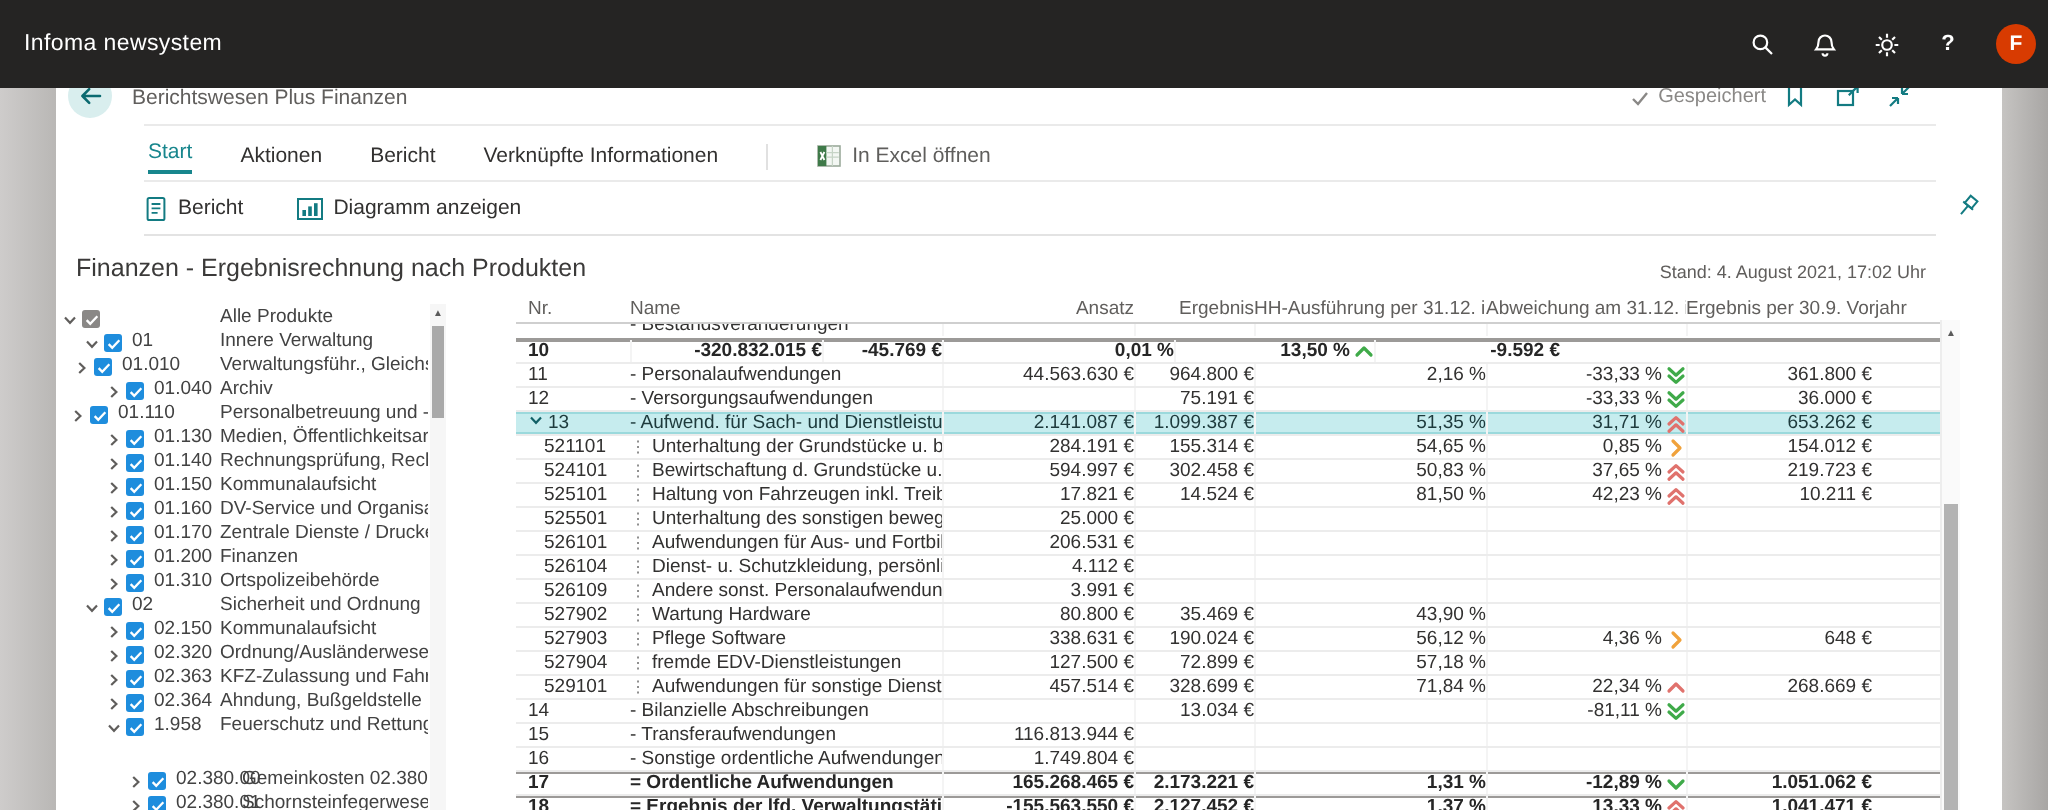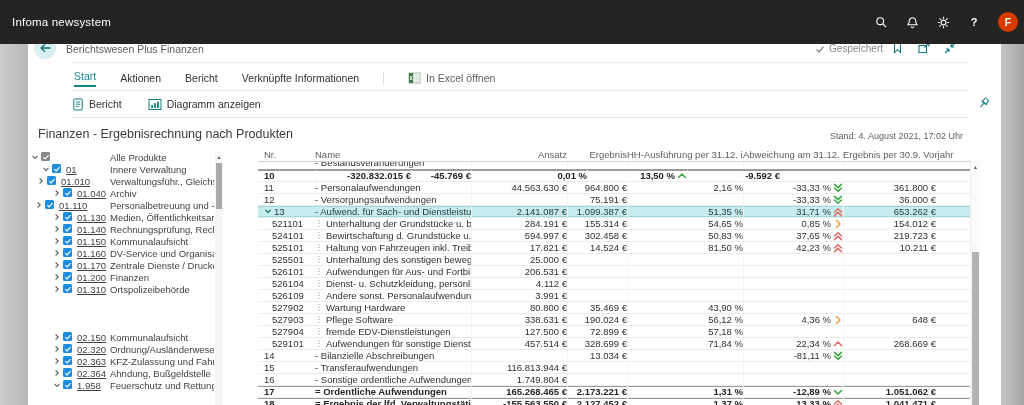--- a/index.html
+++ b/index.html
@@ -36,21 +36,21 @@
   .excel-item{display:flex;align-items:center;gap:5px;font-size:10.5px;color:#5f5e5c;cursor:pointer;}
   
   .action-row{position:absolute;left:44px;top:66px;height:20px;display:flex;align-items:center;gap:26px;}
   .action-item{display:flex;align-items:center;gap:5px;font-size:10.5px;color:#323130;cursor:pointer;}
   .pin{position:absolute;right:10px;top:68px;width:15px;height:15px;cursor:pointer;}
   
   .page-title{position:absolute;left:10px;top:99px;font-size:12.5px;color:#3b3a39;}
   .stand{position:absolute;right:38px;top:103px;font-size:9px;color:#605e5c;}
   
   .tree{position:absolute;left:0;top:124px;width:186px;bottom:0;overflow:hidden;}
-  .tree-row{position:relative;height:12px;display:flex;align-items:flex-start;font-size:9.5px;color:#424242;cursor:pointer;text-decoration:underline;}
+  .tree-row{position:relative;height:12px;display:flex;align-items:flex-end;font-size:9.5px;color:#424242;cursor:pointer;}
   .t-chev{width:9px;height:9px;display:flex;align-items:center;justify-content:center;flex:none;}
   .t-cb{width:9px;height:9px;border-radius:1.5px;background:#1e8ddd;margin-left:2px;margin-right:5px;
         display:flex;align-items:center;justify-content:center;flex:none;}
   .t-cb.root{background:#8a8886;}
   .t-code{white-space:nowrap;}
   .t-name{position:absolute;white-space:nowrap;}
   .tree-sb{position:absolute;left:187px;top:124px;width:8px;bottom:0;background:#f6f6f6;}
   .tree-sb .sb-arrow{position:absolute;top:2px;left:0;width:8px;text-align:center;font-size:5px;color:#5a5a5a;line-height:6px;}
   .tree-sb .sb-thumb{position:absolute;top:11px;left:1px;width:6px;height:46px;background:#a9a9a9;}
   
@@ -366,21 +366,35 @@
           </svg>
         </span>
         <span class="t-cb">
           <svg width="8" height="8" viewBox="0 0 9 9">
             <polyline points="1.5,4.6 3.5,6.6 7.5,2.4" fill="none" stroke="#fff" stroke-width="1.3"></polyline>
           </svg>
         </span>
         <span class="t-code">01.310</span>
         <span class="t-name" style="left: 82px;">Ortspolizeibehörde</span>
       </div>
-      <div class="tree-row" style="padding-left: 24px; margin-top: 36px;">
+      <div class="tree-row" style="padding-left: 13px;">
+        <span class="t-chev">
+          <svg width="8" height="8" viewBox="0 0 8 8">
+            <polyline points="1.5,2.8 4,5.4 6.5,2.8" fill="none" stroke="#605e5c" stroke-width="1.1"></polyline>
+          </svg>
+        </span>
+        <span class="t-cb">
+          <svg width="8" height="8" viewBox="0 0 9 9">
+            <polyline points="1.5,4.6 3.5,6.6 7.5,2.4" fill="none" stroke="#fff" stroke-width="1.3"></polyline>
+          </svg>
+        </span>
+        <span class="t-code">02</span>
+        <span class="t-name" style="left: 82px;">Sicherheit und Ordnung</span>
+      </div>
+      <div class="tree-row" style="padding-left: 24px;">
         <span class="t-chev">
           <svg width="8" height="8" viewBox="0 0 8 8">
             <polyline points="2.6,1.5 5.2,4 2.6,6.5" fill="none" stroke="#605e5c" stroke-width="1.1"></polyline>
           </svg>
         </span>
         <span class="t-cb">
           <svg width="8" height="8" viewBox="0 0 9 9">
             <polyline points="1.5,4.6 3.5,6.6 7.5,2.4" fill="none" stroke="#fff" stroke-width="1.3"></polyline>
           </svg>
         </span>

